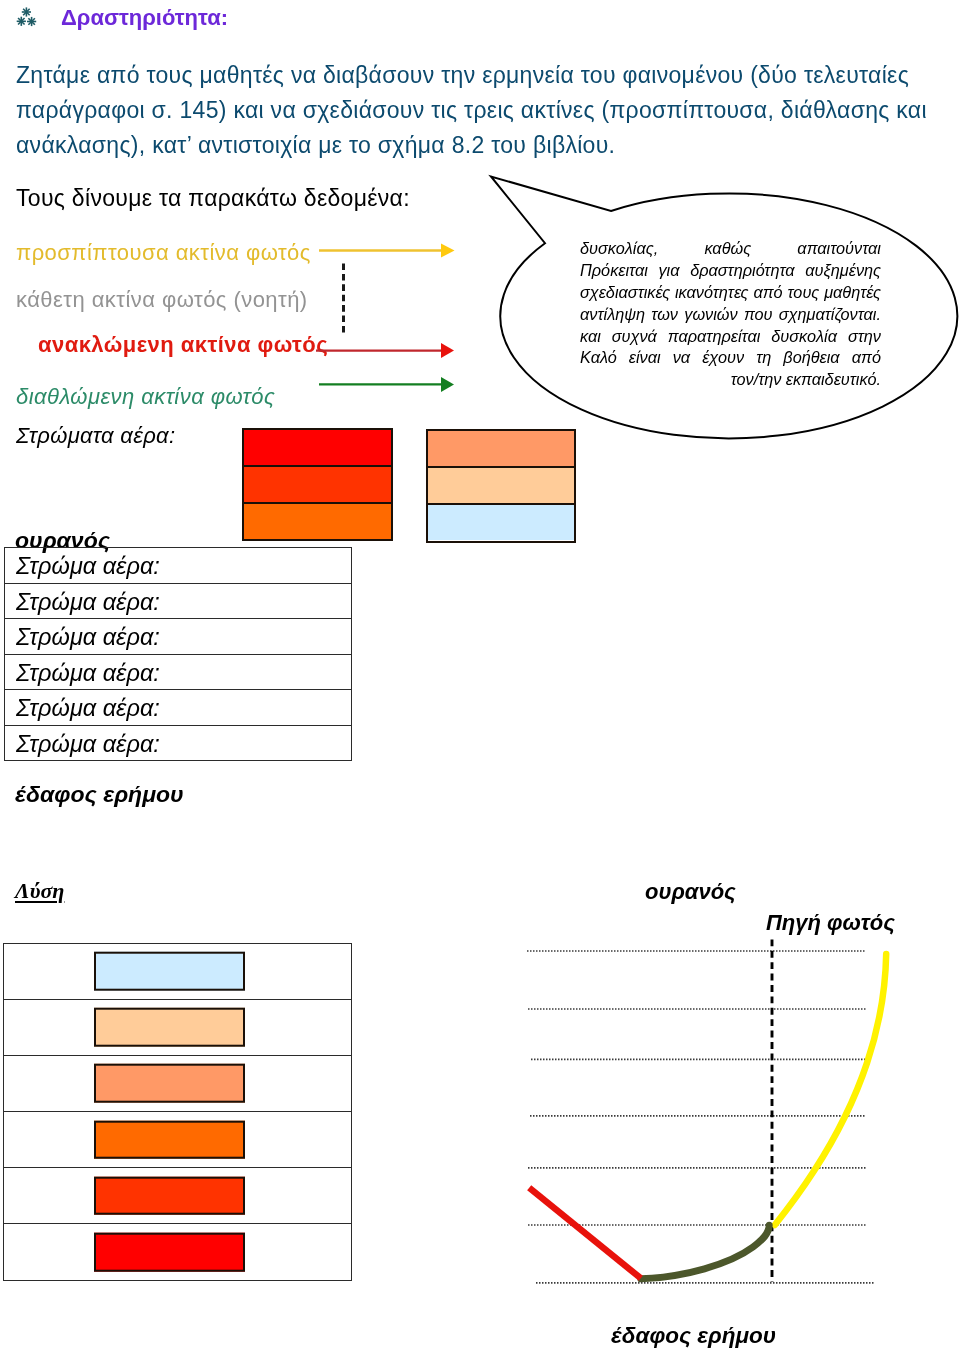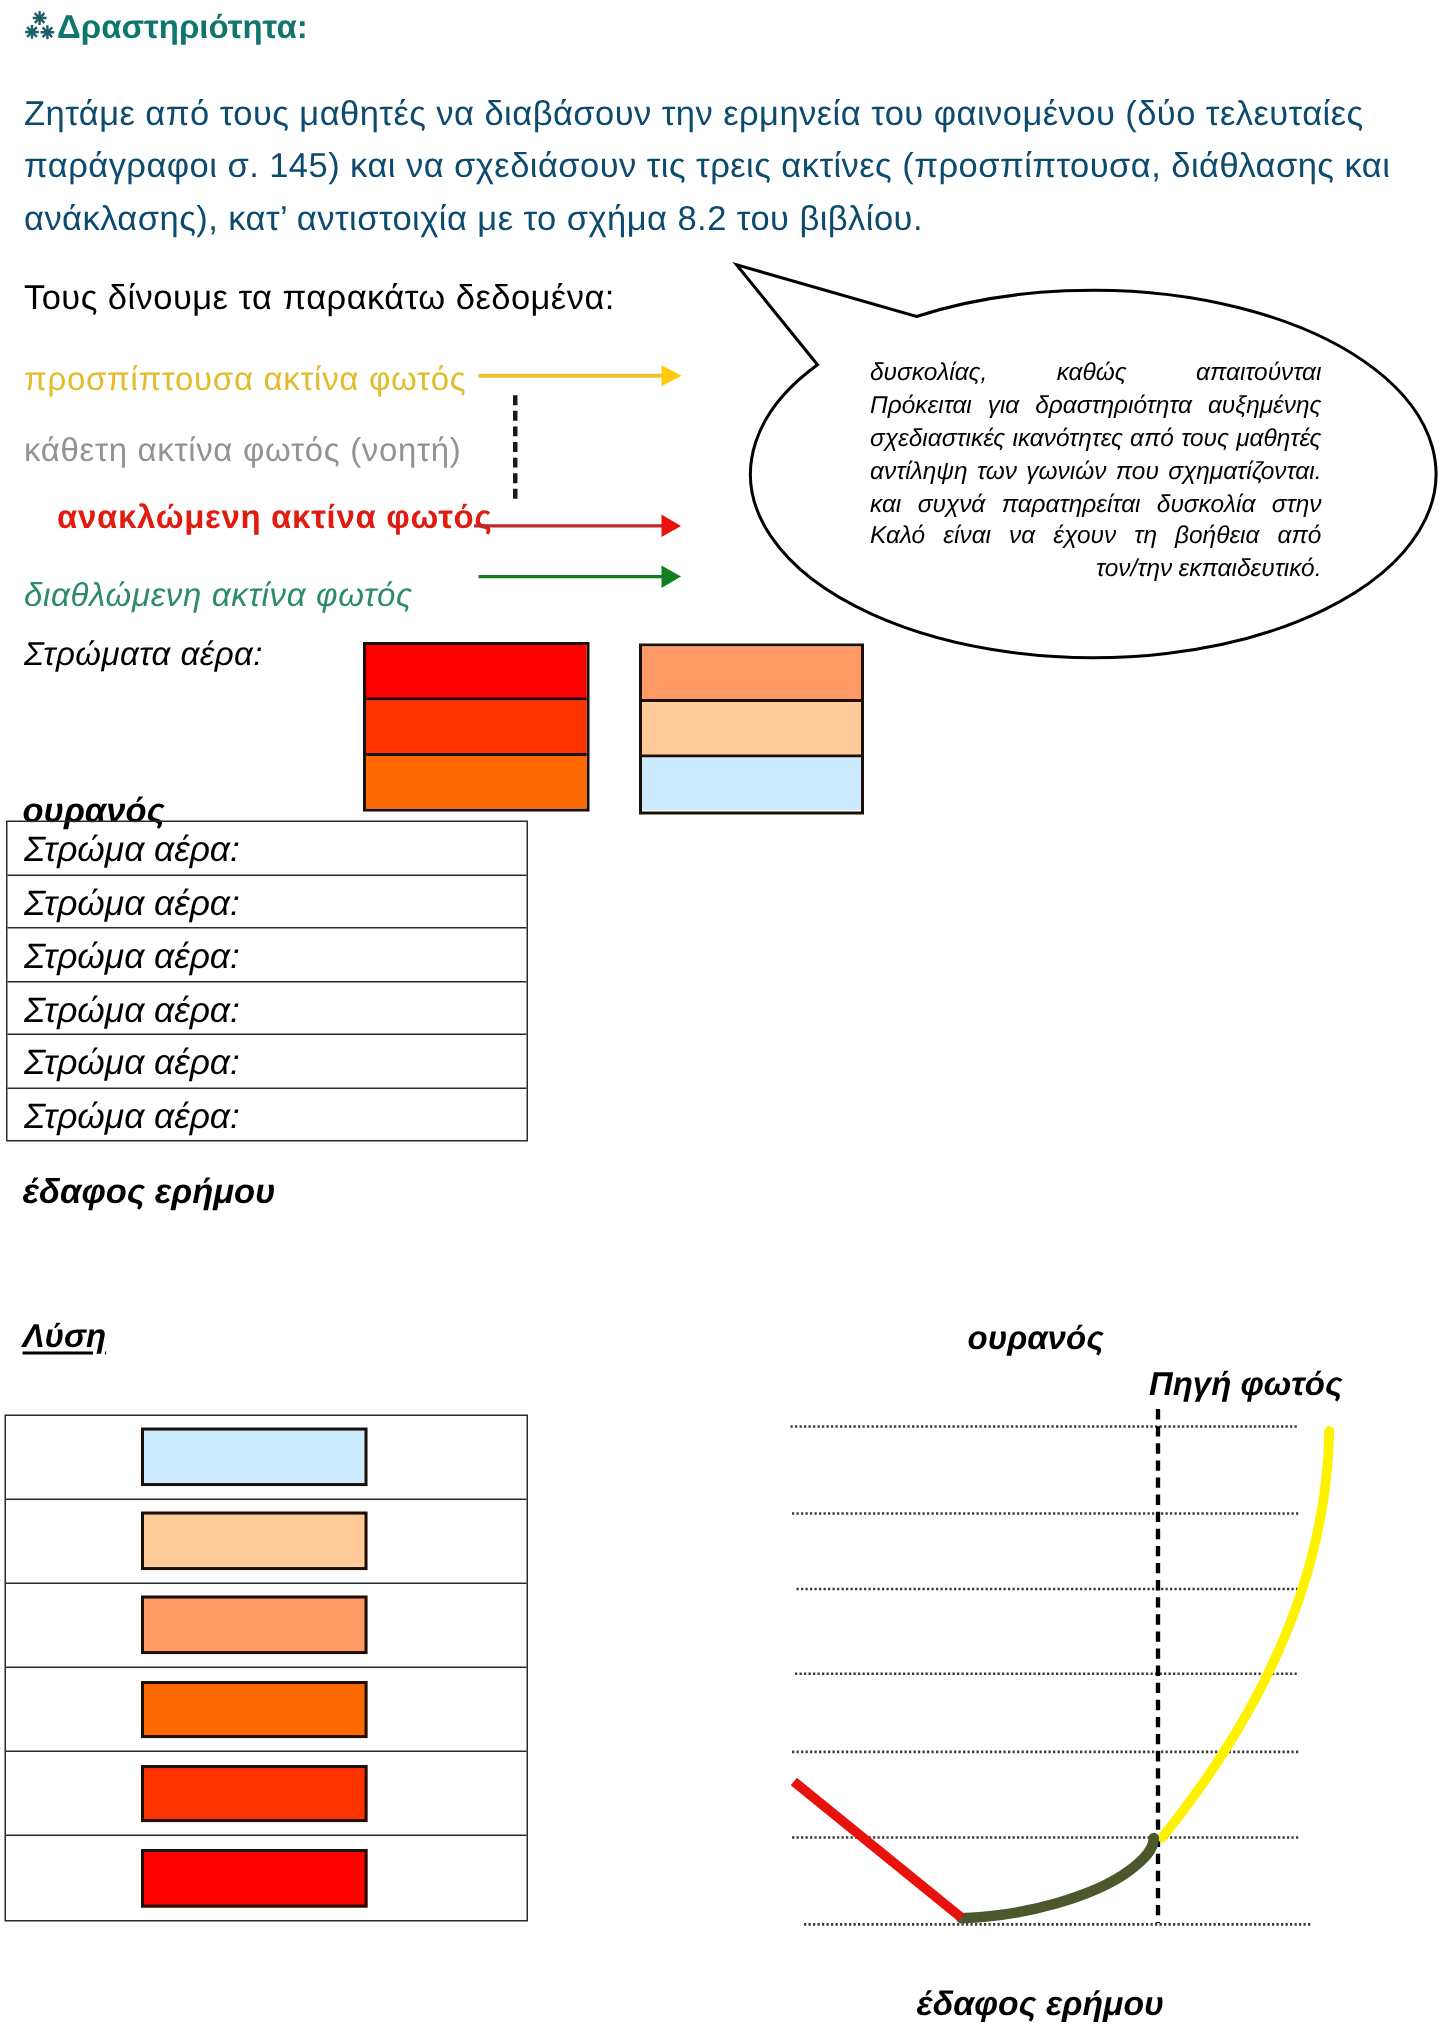--- a/index.html
+++ b/index.html
@@ -4,22 +4,22 @@
 <style>
   html,body{margin:0;padding:0;background:#ffffff;}
   body{width:960px;height:1353px;position:relative;overflow:hidden;
        font-family:"Liberation Sans",sans-serif;color:#000;
        -webkit-font-smoothing:antialiased;}
   .abs{position:absolute;}
 
   
   #header{left:0px;top:0px;width:960px;height:40px;}
   #header .ico{position:absolute;left:14px;top:5px;width:24px;height:26px;}
-  #header .ttl{position:absolute;left:38px;top:5.2px;font-size:22px;line-height:25.3px;
-               font-weight:bold;letter-spacing:0px;color:#0f766e;white-space:nowrap;}
+  #header .ttl{position:absolute;left:61px;top:5.2px;font-size:22px;line-height:25.3px;
+               font-weight:bold;letter-spacing:0px;color:#6d28d9;white-space:nowrap;}
 
   
   #intro{left:16px;top:57.5px;width:912px;font-size:23px;letter-spacing:0.3px;line-height:35px;color:#0c4a6e;}
   #dataline{left:16px;top:180.8px;font-size:23px;letter-spacing:0.3px;line-height:35px;color:#000;}
 
   
   .leg{position:absolute;left:16px;font-size:22px;letter-spacing:0.45px;white-space:nowrap;line-height:45.7px;}
   .leg0{top:229.9px;color:#E3BB2C;}
   .leg1{top:276.5px;color:#939393;}
   .leg2{top:322.3px;color:#E01B10;font-weight:bold;margin-left:22px;}
@@ -36,21 +36,21 @@
             display:flex;flex-direction:column;}
   #airtable .row{flex:1;border-bottom:1.4px solid #2b2b2b;box-sizing:border-box;position:relative;}
   #airtable .row span{position:absolute;left:11px;bottom:4px;font-style:italic;font-size:23.5px;
                       line-height:1;white-space:nowrap;}
   #airtable .row:last-child{border-bottom:none;}
   #skylbl{left:15px;top:526.8px;font-size:23px;line-height:26.45px;font-style:italic;font-weight:bold;}
   #groundlbl{left:15px;top:781.4px;font-size:23px;line-height:26.45px;font-style:italic;font-weight:bold;}
 
   
   #solutionlbl{left:15px;top:877.7px;font-size:22px;line-height:25.3px;font-style:italic;font-weight:bold;
-               text-decoration:underline;text-underline-offset:2.5px;}
+               text-decoration:underline;text-underline-offset:2.5px;font-family:Liberation Serif, serif;}
   #soltable{left:3px;top:942.5px;width:349px;height:338px;border:1.4px solid #2b2b2b;box-sizing:border-box;
             display:flex;flex-direction:column;}
   #soltable .srow{flex:1;border-bottom:1.4px solid #2b2b2b;box-sizing:border-box;position:relative;}
   #soltable .srow:last-child{border-bottom:none;}
   #soltable .srect{position:absolute;left:90px;width:151px;height:38.6px;top:50%;transform:translateY(-50%);
                    border:2px solid #1a1008;box-sizing:border-box;}
 
   
   .dlbl{position:absolute;font-style:italic;font-weight:bold;white-space:nowrap;}
   #dsky{left:645px;top:878.7px;font-size:22px;line-height:25.3px;}

